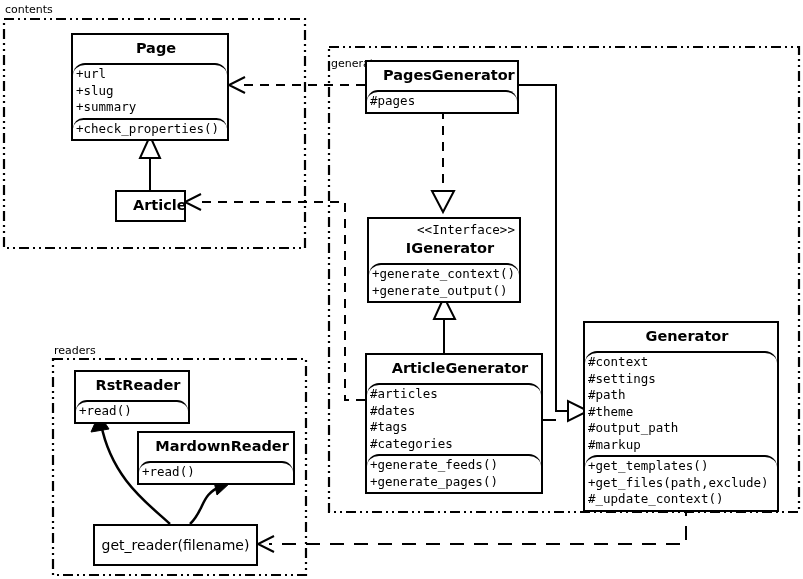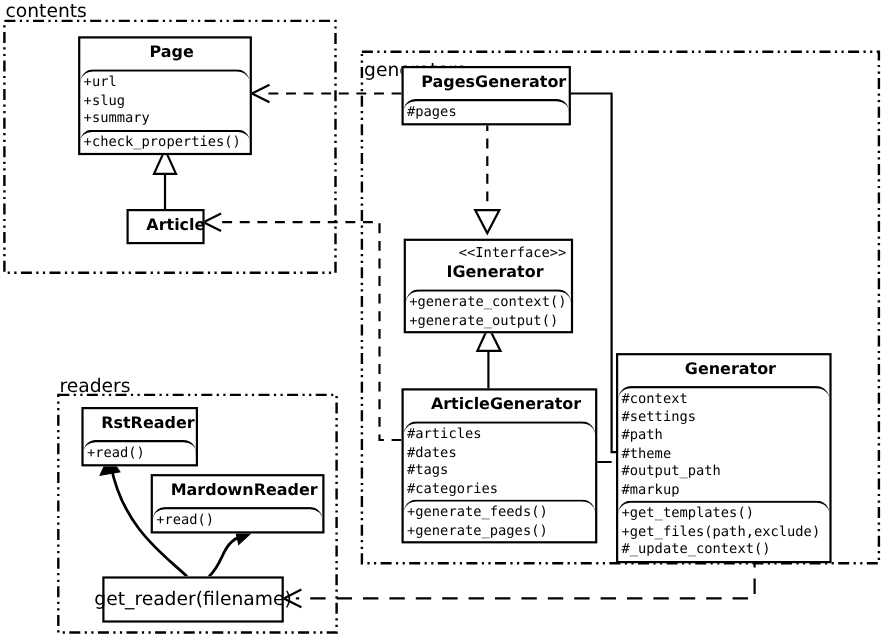--- a/index.html
+++ b/index.html
@@ -15,21 +15,21 @@
   }
   #canvas {
     position: relative;
     width: 803px;
     height: 579px;
     background: #ffffff;
   }
   .pkg-label {
     position: absolute;
     font-family: "DejaVu Sans", sans-serif;
-    font-size: 17px;
+    font-size: 11px;
     color: #000;
     background: #ffffff;
     padding: 0 2px;
     white-space: nowrap;
     line-height: 16px;
   }
   
   .umlbox {
     position: absolute;
     box-sizing: border-box;
@@ -65,21 +65,21 @@
     font-family: "DejaVu Sans Mono", monospace;
     font-size: 12.5px;
     color: #000;
     padding: 1px 2px 2px 3px;
     line-height: 1.32;
     white-space: nowrap;
     border-radius: 12px;
   }
   .uml-plain {
     font-family: "DejaVu Sans", sans-serif;
-    font-size: 17px;
+    font-size: 14px;
     text-align: center;
     color: #000;
     white-space: nowrap;
   }
   .lbl-line { display: block; }
   
   #links {
     position: absolute;
     left: 0;
     top: 0;
@@ -204,38 +204,38 @@
       <span class="lbl-line">#dates</span>
       <span class="lbl-line">#tags</span>
       <span class="lbl-line">#categories</span>
     </div>
     <div class="uml-compartment uml-sep">
       <span class="lbl-line">+generate_feeds()</span>
       <span class="lbl-line">+generate_pages()</span>
     </div>
   </div>
 
-  <div class="umlbox" style="left:560px; top:321px; width:196px;">
+  <div class="umlbox" style="left:583px; top:321px; width:196px;">
     <div class="uml-title">Generator</div>
     <div class="uml-compartment uml-sep">
       <span class="lbl-line">#context</span>
       <span class="lbl-line">#settings</span>
       <span class="lbl-line">#path</span>
       <span class="lbl-line">#theme</span>
       <span class="lbl-line">#output_path</span>
       <span class="lbl-line">#markup</span>
     </div>
     <div class="uml-compartment uml-sep">
       <span class="lbl-line">+get_templates()</span>
       <span class="lbl-line">+get_files(path,exclude)</span>
       <span class="lbl-line">#_update_context()</span>
     </div>
   </div>
 
-  <div class="umlbox" style="left:74px; top:370px; width:106px;">
+  <div class="umlbox" style="left:74px; top:370px; width:116px;">
     <div class="uml-title">RstReader</div>
     <div class="uml-compartment uml-sep">
       <span class="lbl-line">+read()</span>
     </div>
   </div>
 
   <div class="umlbox" style="left:137px; top:431px; width:158px;">
     <div class="uml-title">MardownReader</div>
     <div class="uml-compartment uml-sep">
       <span class="lbl-line">+read()</span>

